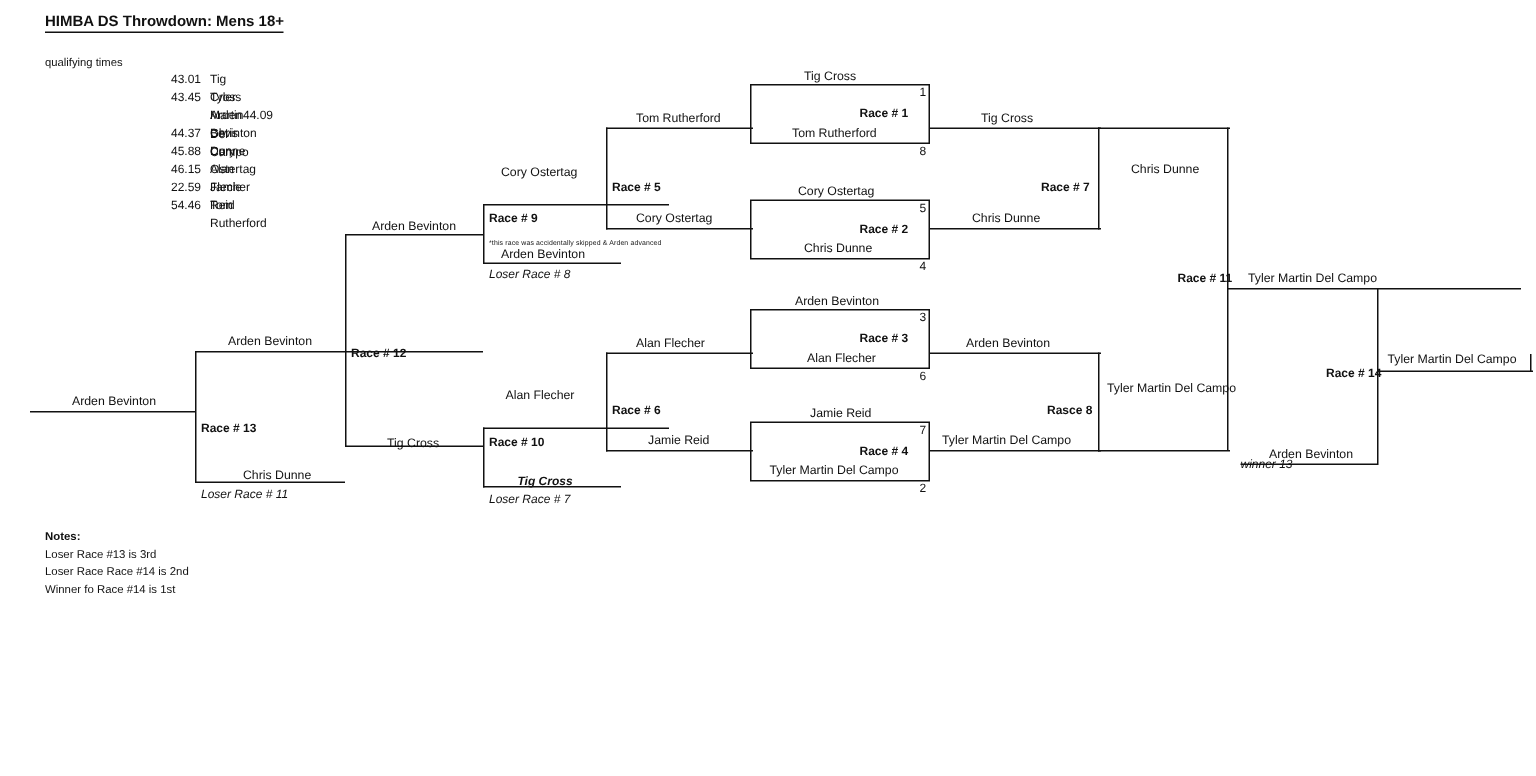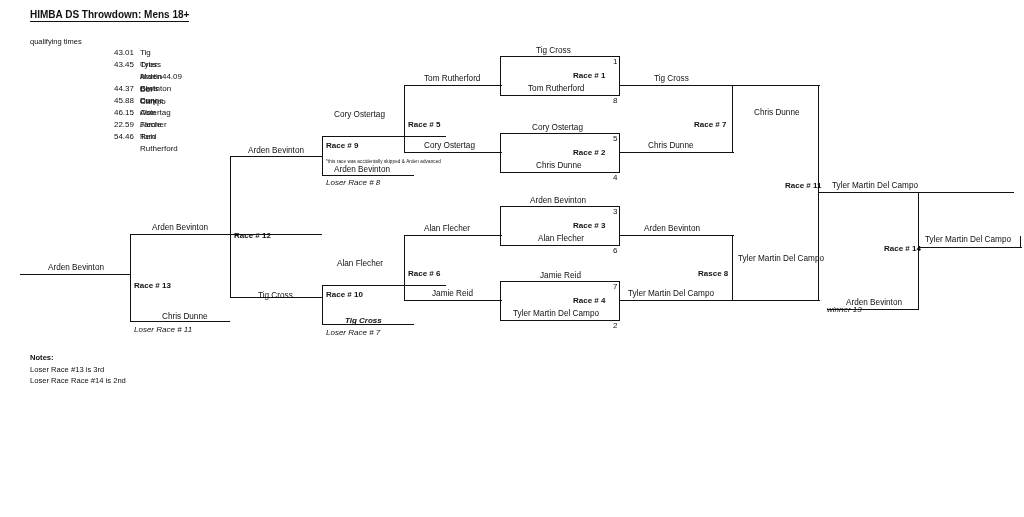--- a/index.html
+++ b/index.html
@@ -211,15 +211,16 @@
     <div class="t ital" style="left:827px;top:305px;">winner 13</div>
     <div class="hline" style="left:918px;top:247px;width:104px;"></div>
     <div class="vline" style="left:1020px;top:236px;height:12px;"></div>
     <div class="t name" style="left:925px;top:235px;">Tyler Martin Del Campo</div>
   </div>
 
   <div id="notes">
     <div class="nh">Notes:</div>
     <div>Loser Race #13 is 3rd</div>
     <div>Loser Race Race #14 is 2nd</div>
+    <div>Winner fo Race #14 is 1st</div>
   </div>
 
 </div>
 
 </body></html>

